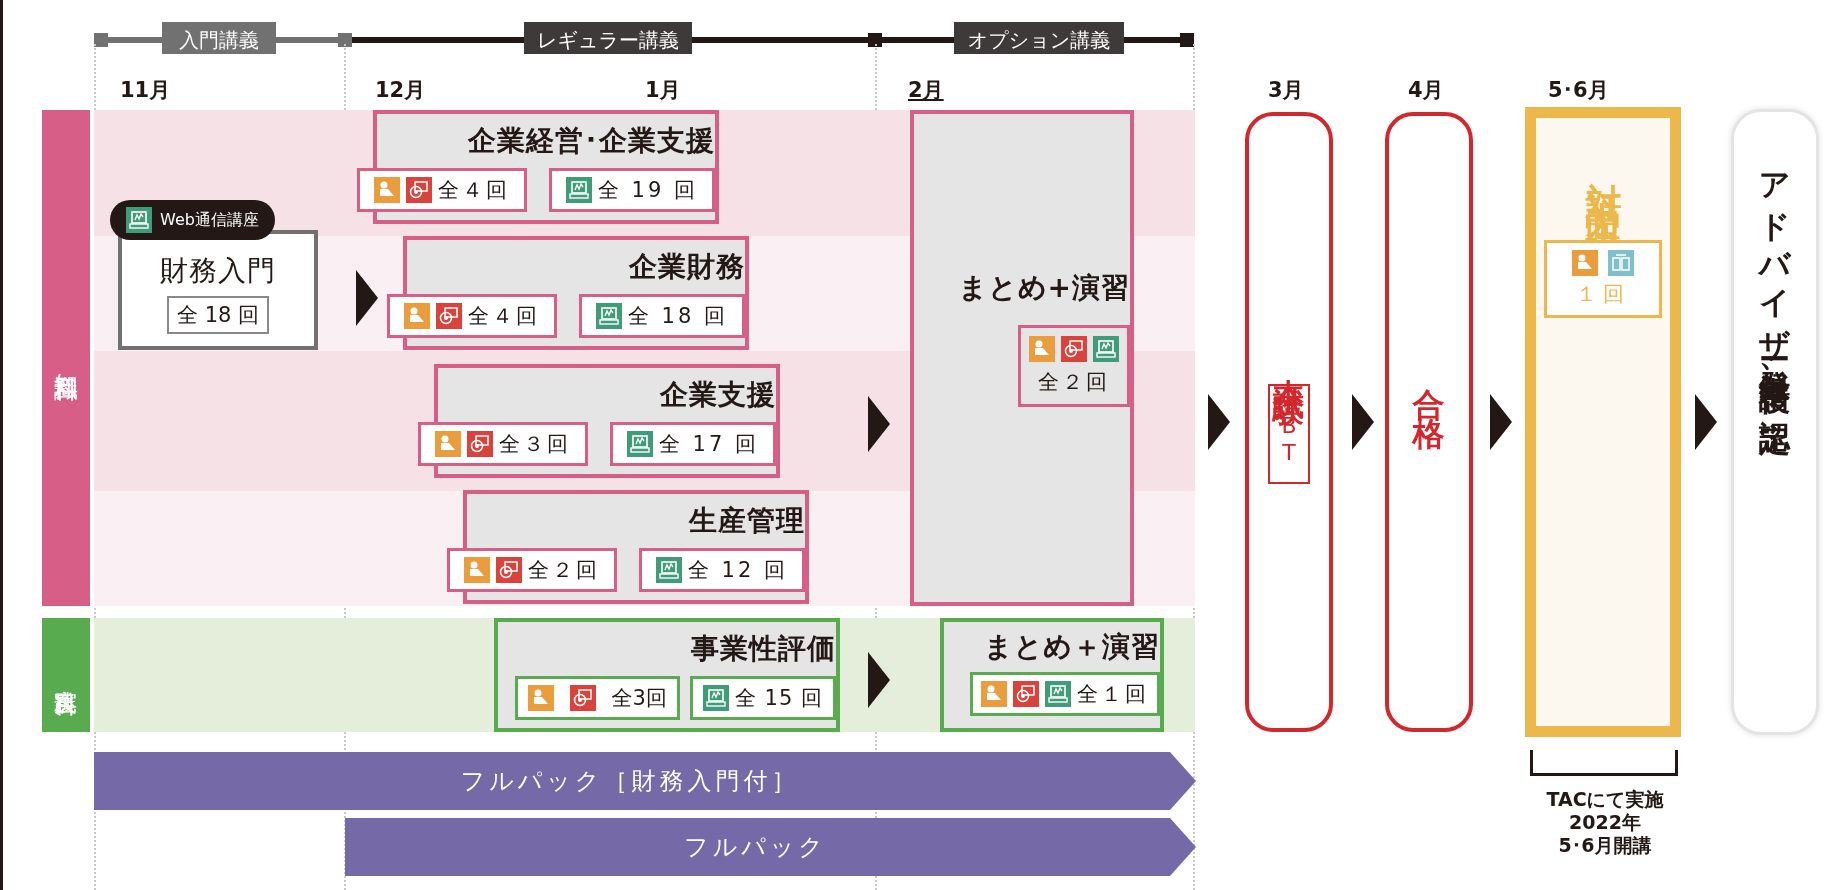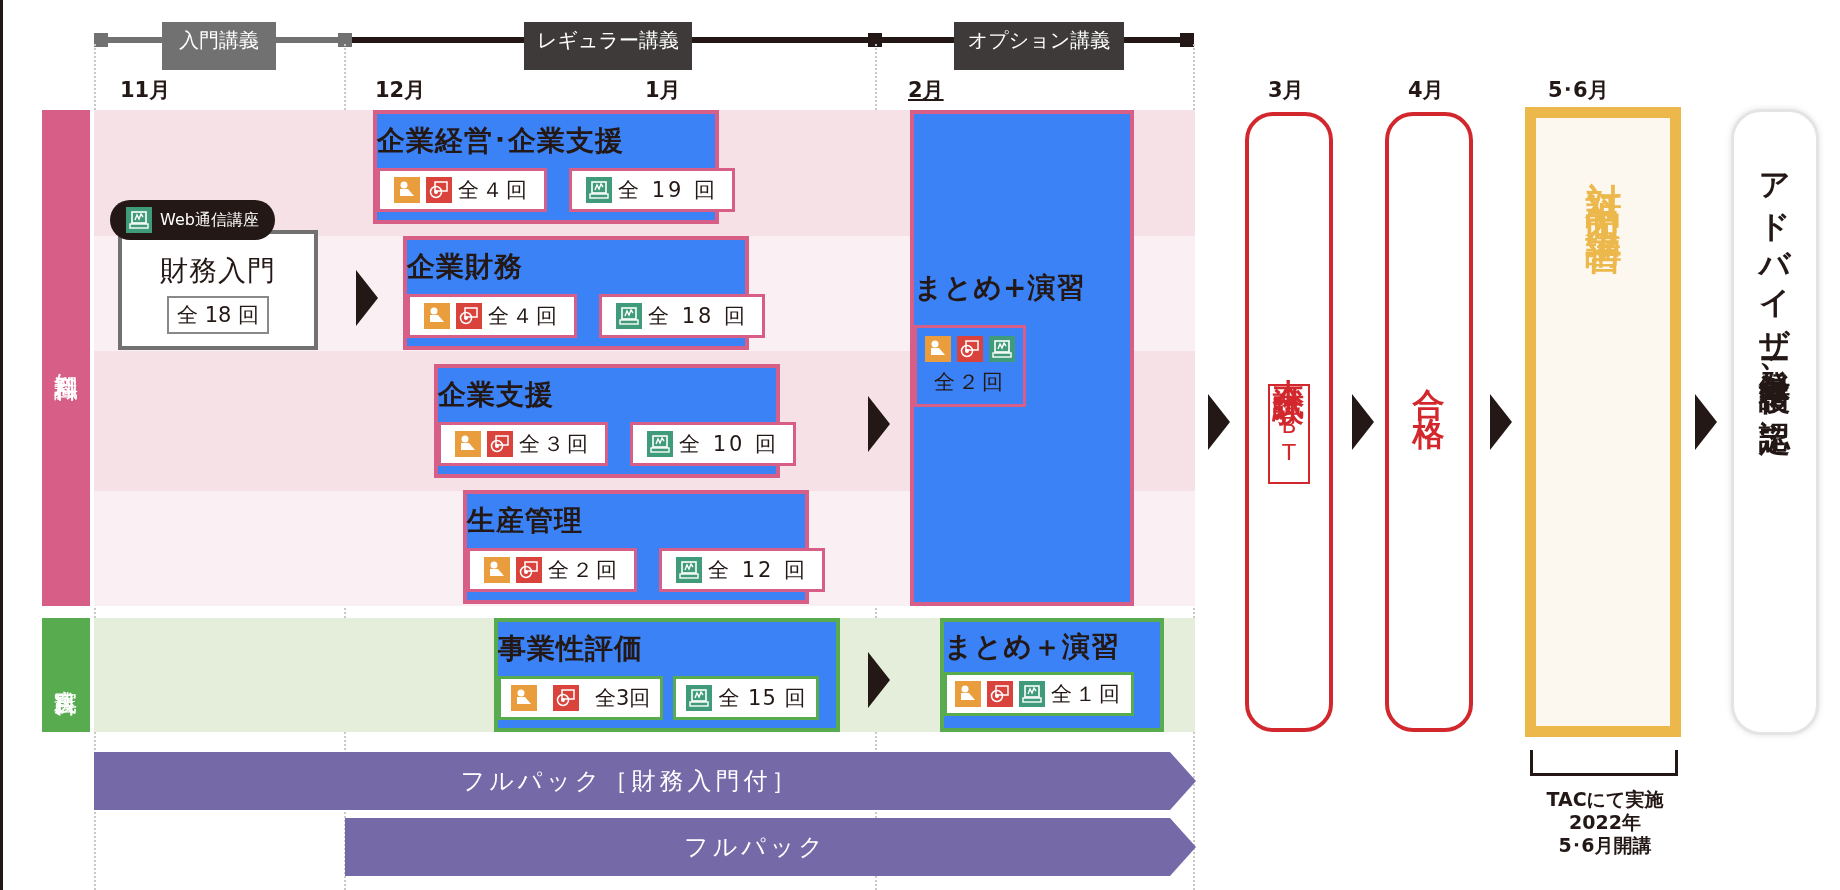--- a/index.html
+++ b/index.html
@@ -4,32 +4,32 @@
 <style>
   * { box-sizing: border-box; margin: 0; padding: 0; }
   html, body { width: 1840px; height: 890px; background: #ffffff; overflow: hidden; }
   body { position: relative; font-family: "DejaVu Sans", "Liberation Sans", sans-serif; color: #231815; }
   .abs { position: absolute; }
   .left-border { left: 0; top: 0; width: 3px; height: 890px; background: #231815; }
 
   
   .tl-line { height: 6px; top: 37px; }
   .tl-marker { width: 14px; height: 14px; top: 33px; }
-  .tl-label { top: 22px; height: 48px; color: #fff; font-size: 20px; line-height: 36px; text-align: center; padding: 0 12px; white-space: nowrap; }
+  .tl-label { top: 22px; height: 32px; color: #fff; font-size: 20px; line-height: 36px; text-align: center; padding: 0 12px; white-space: nowrap; }
   .month { top: 76px; font-size: 21px; font-weight: bold; white-space: nowrap; }
   .vdots { width: 0; border-left: 2px dotted #c9c9c9; }
 
   
   .band-a { background: #f5e1e6; }
   .band-b { background: #faeff2; }
   .band-green { background: #e4eedb; }
   .side-label { color: #fff; font-size: 24px; line-height: 28px; text-align: center; writing-mode: vertical-rl; display: flex; align-items: center; justify-content: center; letter-spacing: 2px; }
 
   
-  .course { background: #3b82f6; border: 4px solid #d75e87; display: flex; flex-direction: column; align-items: flex-start; }
+  .course { background: #e5e5e5; border: 4px solid #d75e87; display: flex; flex-direction: column; align-items: flex-end; }
   .course.green { border-color: #58ac4f; }
   .course-title { font-size: 28px; font-weight: bold; margin-top: 8px; white-space: nowrap; letter-spacing: 1px; }
   .course-row { display: flex; gap: 22px; margin-top: 8px; }
   .pill { border: 3px solid #d75e87; height: 44px; display: flex; align-items: center; padding: 0 14px; gap: 6px; background: #fff; white-space: nowrap; }
   .green .pill { border-color: #58ac4f; }
   .pill-text { font-size: 21px; letter-spacing: 3px; }
 
   .icon { width: 26px; height: 26px; display: inline-flex; align-items: center; justify-content: center; }
   .icon svg { width: 26px; height: 26px; display: block; }
   .ic-class { background: #e99d3c; }
@@ -190,21 +190,21 @@
       <span class="pill-text">全３回</span>
     </div>
     <div class="pill">
       <span class="icon ic-web">
           <svg viewBox="0 0 26 26">
             <rect x="6" y="5" width="14" height="11" fill="none" stroke="#fff" stroke-width="1.6"></rect>
             <path d="M9 13 L11 8 L13 12 L15 7 L17 10" fill="none" stroke="#fff" stroke-width="1.4"></path>
             <rect x="4" y="17" width="18" height="4" fill="none" stroke="#fff" stroke-width="1.4"></rect>
           </svg>
         </span>
-      <span class="pill-text">全 10 回</span>
+      <span class="pill-text">全 17 回</span>
     </div>
   </div>
 </div>
 
 <div class="abs course" style="left:463px;top:490px;width:346px;height:114px;">
   <div class="course-title">生産管理</div>
   <div class="course-row">
     <div class="pill">
       <span class="icon ic-class">
           <svg viewBox="0 0 26 26">
@@ -340,20 +340,37 @@
 <div class="abs arrow" style="left:1352px;top:394px;"></div>
 
 <div class="abs stage-red" style="left:1385px;top:112px;width:88px;height:620px;justify-content:center;">
   <div class="vtext" style="color:#d2282d;font-size:32px;letter-spacing:30px;margin-top:-60px;">合格</div>
 </div>
 
 <div class="abs arrow" style="left:1490px;top:394px;"></div>
 
 <div class="abs stage-gold" style="left:1525px;top:107px;width:156px;height:630px;">
   <div class="vtext" style="color:#ecb84c;font-size:36px;letter-spacing:10px;margin-top:34px;">対話力向上講習</div>
+  <div style="border:3px solid #ecb84c;width:118px;height:78px;margin-top:18px;background:#fff;display:flex;flex-direction:column;align-items:center;justify-content:center;gap:4px;">
+    <div style="display:flex;gap:10px;">
+      <span class="icon ic-class">
+          <svg viewBox="0 0 26 26">
+            <circle cx="10" cy="8" r="3.5" fill="#fff"></circle>
+            <path d="M6 12 L14 12 L20 19 L6 19 Z" fill="#fff"></path>
+          </svg>
+        </span>
+      <span class="icon ic-book">
+          <svg viewBox="0 0 26 26">
+            <path d="M5 8 L12 8 L12 20 L5 20 Z M14 8 L21 8 L21 20 L14 20 Z" fill="none" stroke="#fff" stroke-width="1.5"></path>
+            <path d="M8 5 L18 5" stroke="#fff" stroke-width="1.5"></path>
+          </svg>
+        </span>
+    </div>
+    <span style="color:#ecb84c;font-size:21px;letter-spacing:6px;">１回</span>
+  </div>
 </div>
 
 <div class="abs arrow" style="left:1695px;top:394px;"></div>
 
 <div class="abs stage-adv" style="left:1731px;top:109px;width:88px;height:626px;">
   <div class="vtext" style="font-size:31px;letter-spacing:3px;margin-top:40px;">アドバイザー登録申請後、認定</div>
 </div>
 
 <div class="abs" style="left:1530px;top:750px;width:148px;height:26px;border:3px solid #231815;border-top:none;"></div>
 <div class="abs note" style="left:1500px;top:788px;width:210px;">

